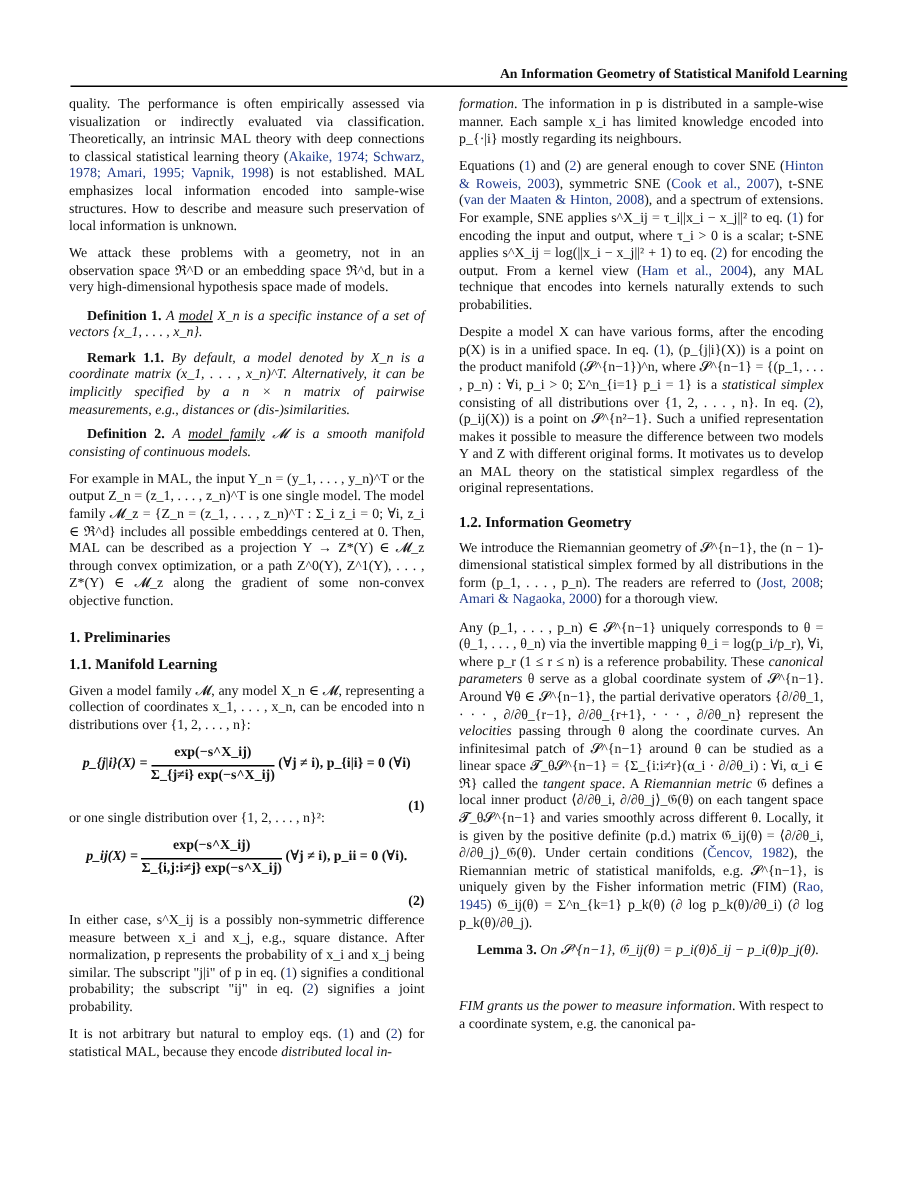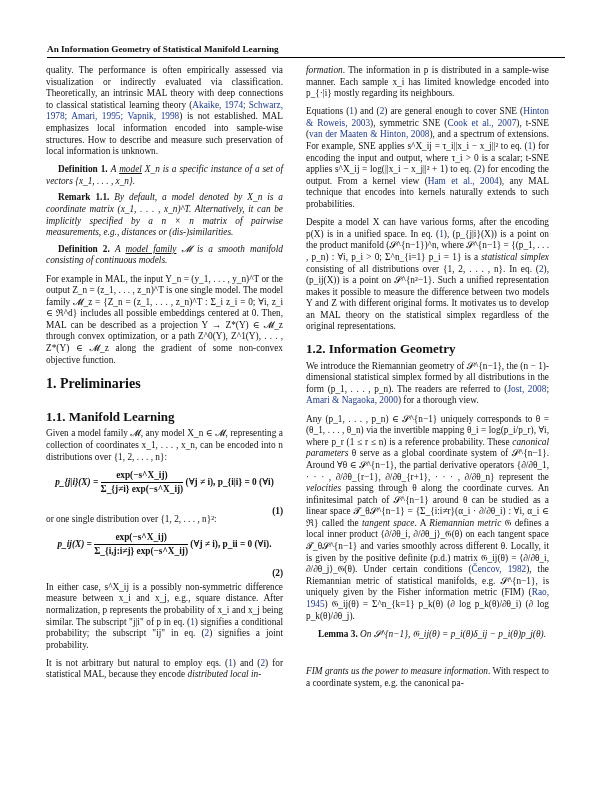--- a/index.html
+++ b/index.html
@@ -1,48 +1,49 @@
 <!DOCTYPE html>
 <html><head>
 <meta charset="utf-8">
 <style>
   html, body { margin: 0; padding: 0; background: #ffffff; }
   body { width: 612px; height: 792px; position: relative; overflow: hidden;
          font-family: "Liberation Serif", "DejaVu Serif", serif; color: #111; }
-  .running-head { position: absolute; left: 47px; width: 518px; top: 44px; text-align: left;
+  .running-head { position: absolute; left: 47px; width: 518px; top: 44px; text-align: right;
                   font-weight: bold; font-size: 9.2px; }
   .head-rule { position: absolute; left: 47px; width: 518px; top: 57px; border-top: 1px solid #000; }
   .col { position: absolute; top: 65px; font-size: 9.3px; line-height: 11.6px; text-align: justify; }
   .col-left { left: 46px; width: 237px; }
   .col-right { left: 306px; width: 243px; }
   p { margin: 0 0 6.5px 0; }
   .def { margin-bottom: 5px; }
   .it { font-style: italic; }
   .b { font-weight: bold; font-style: normal; padding-left: 12px; }
   .u { text-decoration: underline; }
   .cite { color: #1f3a8a; }
   .math { font-style: italic; }
-  .h1 { font-weight: bold; font-size: 14px; margin: 12px 0 21px 0; }
-  .h2 { font-weight: bold; font-size: 13px; margin: 6px 0 6px 0; font-family: Liberation Serif, serif; }
+  .h1 { font-weight: bold; font-size: 10px; margin: 12px 0 7px 0; }
+  .h2 { font-weight: bold; font-size: 10px; margin: 6px 0 6px 0; font-family: Liberation Serif, serif; }
   .eq { position: relative; text-align: center; margin: 6px 0 4px 0; height: 40px; font-weight: bold; }
   .eq .frac { display: inline-block; vertical-align: middle; text-align: center; font-style: italic; }
   .eq .num { display: block; border-bottom: 0.8px solid #000; padding: 0 3px 1px; font-style: normal; }
   .eq .den { display: block; padding-top: 1px; font-style: normal; }
   .eq .lhs, .eq .rhs { display: inline-block; vertical-align: middle; }
   .eq .eqno { position: absolute; right: 0; bottom: -8px; font-style: normal; }
 </style>
 </head>
 <body>
 
 <div class="running-head">An Information Geometry of Statistical Manifold Learning</div>
 <div class="head-rule"></div>
 
 <div class="col col-left">
   <p><span>quality. The performance is often empirically assessed via visualization or indirectly evaluated via classification. Theoretically, an intrinsic MAL theory with deep connections to classical statistical learning theory (</span><a class="cite">Akaike, 1974; Schwarz, 1978; Amari, 1995; Vapnik, 1998</a><span>) is not established. MAL emphasizes local information encoded into sample-wise structures. How to describe and measure such preservation of local information is unknown.</span></p>
 
+  <p>We attack these problems with a geometry, not in an observation space ℜ^D or an embedding space ℜ^d, but in a very high-dimensional hypothesis space made of models.</p>
 
   <p class="def"><span class="b">Definition 1.</span> <span class="it">A </span><span class="it u">model</span><span class="it"> X_n is a specific instance of a set of vectors {x_1, . . . , x_n}.</span></p>
 
   <p class="def"><span class="b">Remark 1.1.</span> <span class="it">By default, a model denoted by X_n is a coordinate matrix (x_1, . . . , x_n)^T. Alternatively, it can be implicitly specified by a n × n matrix of pairwise measurements, e.g., distances or (dis-)similarities.</span></p>
 
   <p><span class="b">Definition 2.</span> <span class="it">A </span><span class="it u">model family</span><span class="it"> 𝓜 is a smooth manifold consisting of continuous models.</span></p>
 
   <p>For example in MAL, the input Y_n = (y_1, . . . , y_n)^T or the output Z_n = (z_1, . . . , z_n)^T is one single model. The model family 𝓜_z = {Z_n = (z_1, . . . , z_n)^T : Σ_i z_i = 0; ∀i, z_i ∈ ℜ^d} includes all possible embeddings centered at 0. Then, MAL can be described as a projection Y → Z*(Y) ∈ 𝓜_z through convex optimization, or a path Z^0(Y), Z^1(Y), . . . , Z*(Y) ∈ 𝓜_z along the gradient of some non-convex objective function.</p>
 
   <div class="h1">1. Preliminaries</div>

